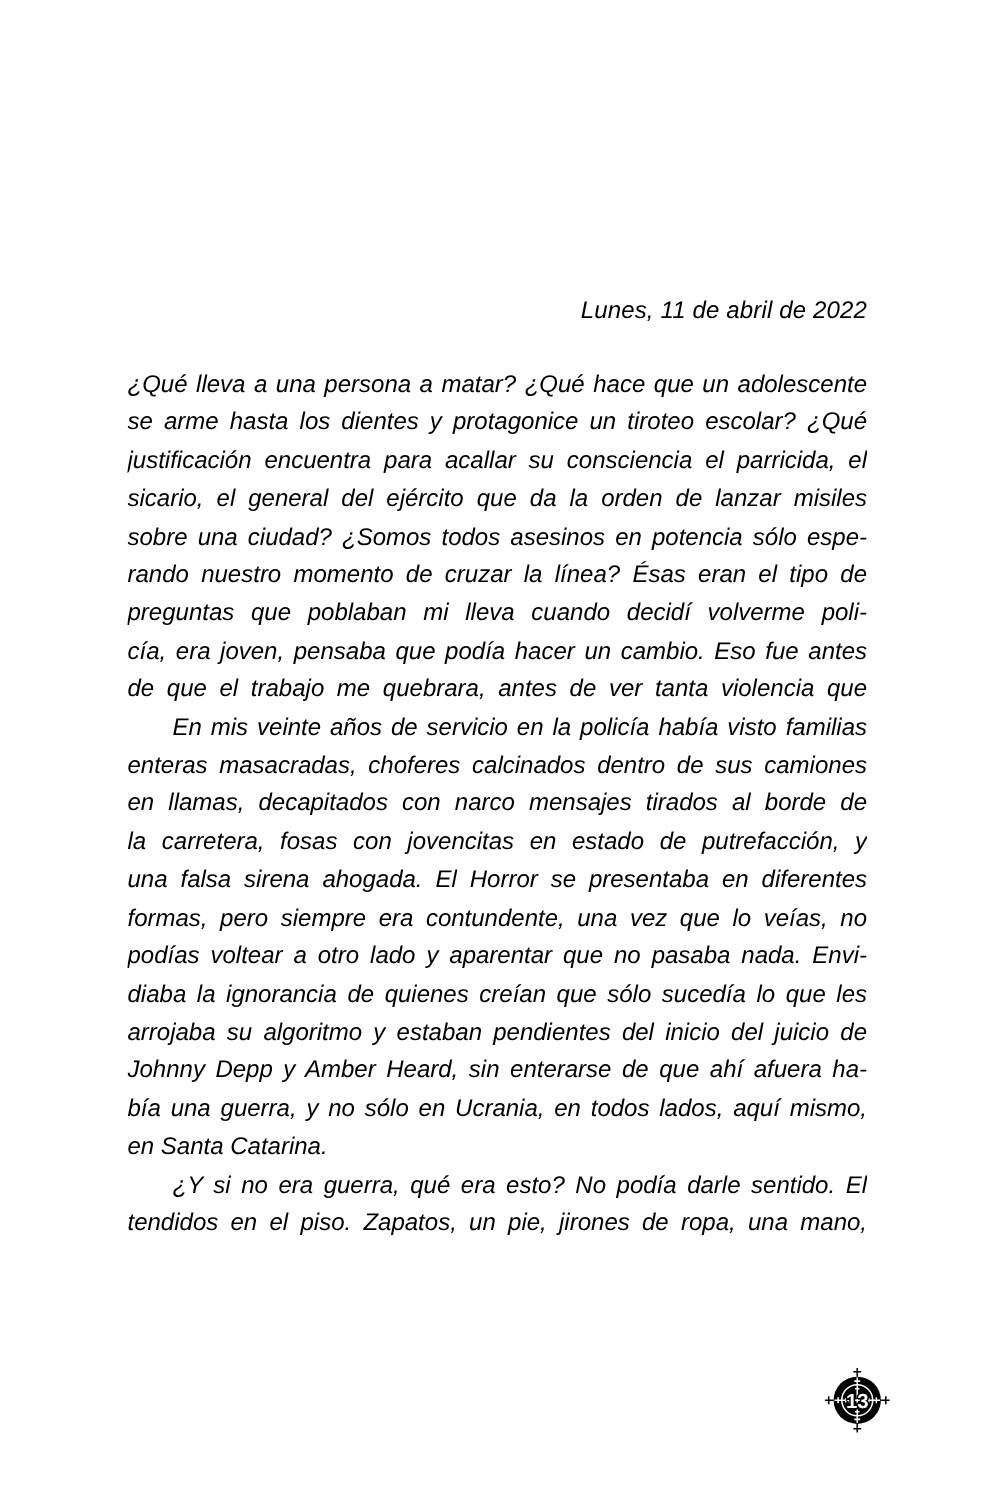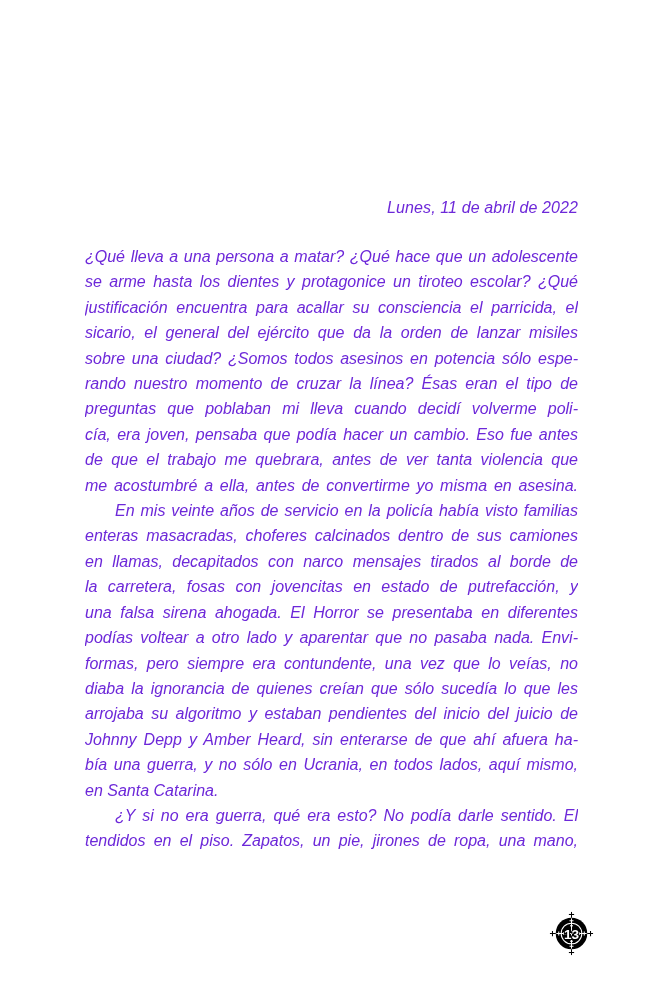--- a/index.html
+++ b/index.html
@@ -4,21 +4,21 @@
 <style>
   html, body { margin: 0; padding: 0; background: #e8e8e8; }
   .screen {
     position: relative;
     width: 666px;
     height: 1000px;
     margin: 0 auto;
     background: #ffffff;
     overflow: hidden;
     font-family: "Liberation Sans", sans-serif;
-    color: #6d28d9;
+    color: #000000;
   }
   .date-heading {
     position: absolute;
     top: 195px;
     left: 85px;
     width: 493px;
     text-align: right;
     font-style: italic;
     font-size: 16px;
     line-height: 25px;
@@ -66,30 +66,29 @@
       <div class="paragraph">
         <div class="line">¿Qué lleva a una persona a matar? ¿Qué hace que un adolescente</div>
         <div class="line">se arme hasta los dientes y protagonice un tiroteo escolar? ¿Qué</div>
         <div class="line">justificación encuentra para acallar su consciencia el parricida, el</div>
         <div class="line">sicario, el general del ejército que da la orden de lanzar misiles</div>
         <div class="line">sobre una ciudad? ¿Somos todos asesinos en potencia sólo espe-</div>
         <div class="line">rando nuestro momento de cruzar la línea? Ésas eran el tipo de</div>
         <div class="line">preguntas que poblaban mi lleva cuando decidí volverme poli-</div>
         <div class="line">cía, era joven, pensaba que podía hacer un cambio. Eso fue antes</div>
         <div class="line">de que el trabajo me quebrara, antes de ver tanta violencia que</div>
-        <div class="line">me acostumbré a ella, antes de convertirme yo misma en asesina.</div>
       </div>
       <div class="paragraph">
         <div class="line indent">En mis veinte años de servicio en la policía había visto familias</div>
         <div class="line">enteras masacradas, choferes calcinados dentro de sus camiones</div>
         <div class="line">en llamas, decapitados con narco mensajes tirados al borde de</div>
         <div class="line">la carretera, fosas con jovencitas en estado de putrefacción, y</div>
         <div class="line">una falsa sirena ahogada. El Horror se presentaba en diferentes</div>
+        <div class="line">formas, pero siempre era contundente, una vez que lo veías, no</div>
         <div class="line">podías voltear a otro lado y aparentar que no pasaba nada. Envi-</div>
-        <div class="line">formas, pero siempre era contundente, una vez que lo veías, no</div>
         <div class="line">diaba la ignorancia de quienes creían que sólo sucedía lo que les</div>
         <div class="line">arrojaba su algoritmo y estaban pendientes del inicio del juicio de</div>
         <div class="line">Johnny Depp y Amber Heard, sin enterarse de que ahí afuera ha-</div>
         <div class="line">bía una guerra, y no sólo en Ucrania, en todos lados, aquí mismo,</div>
         <div class="line lastline">en Santa Catarina.</div>
       </div>
       <div class="paragraph">
         <div class="line indent">¿Y si no era guerra, qué era esto? No podía darle sentido. El</div>
         <div class="line">tendidos en el piso. Zapatos, un pie, jirones de ropa, una mano,</div>
       </div>

